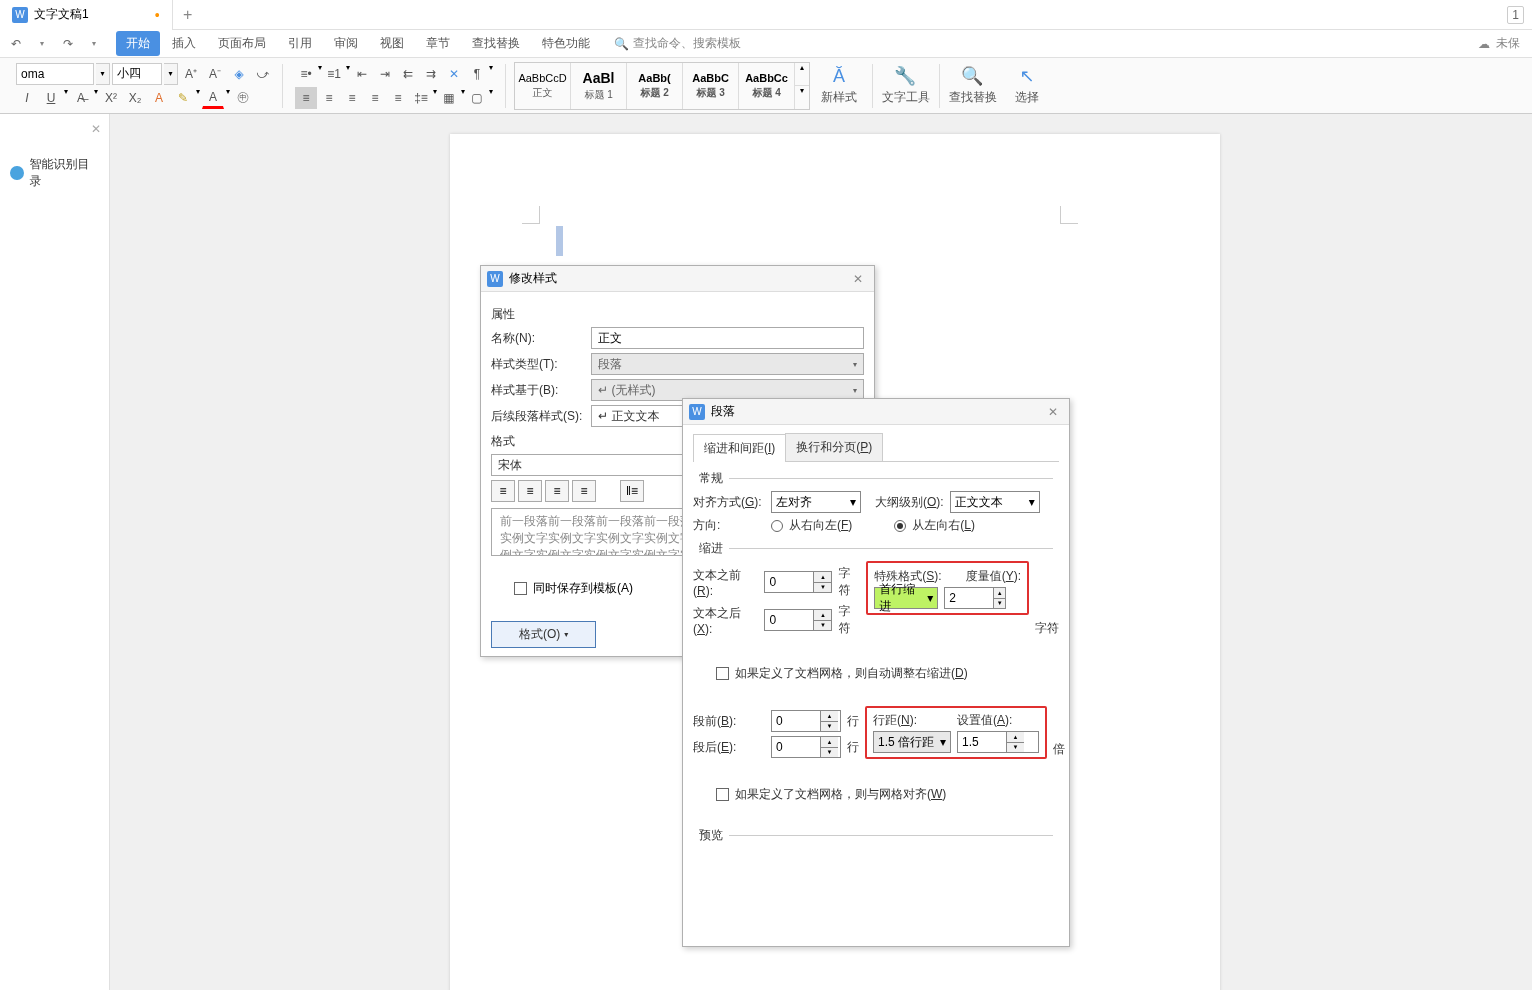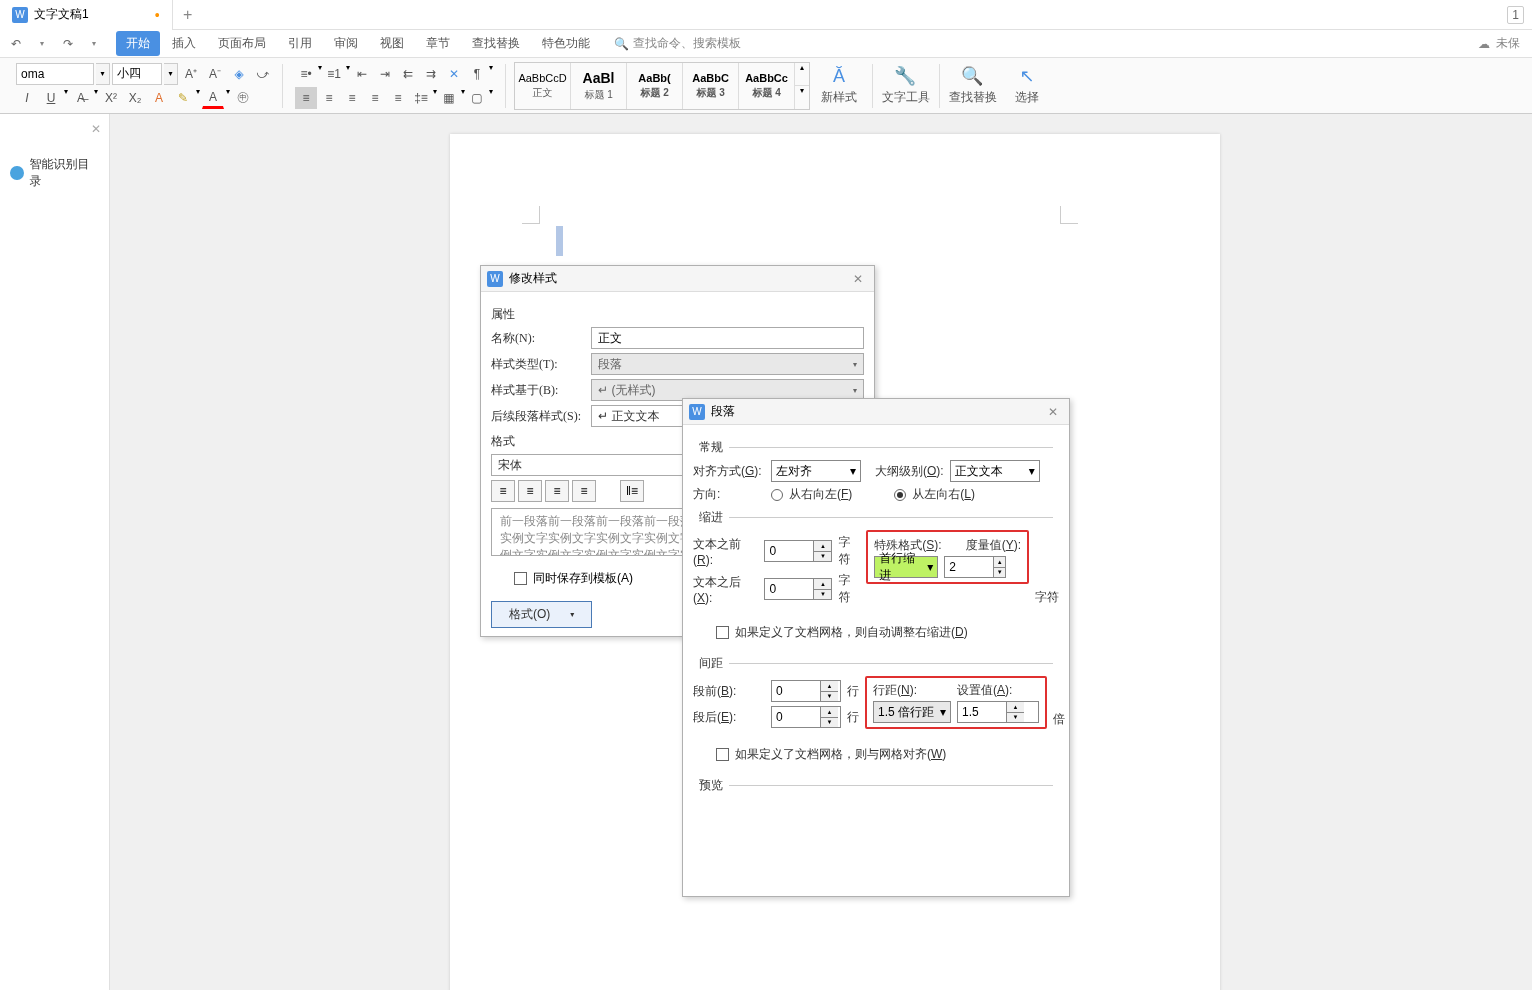--- a/index.html
+++ b/index.html
@@ -54,32 +54,32 @@
 .page .mm-tr { top: 90px; right: 160px; border-bottom: 1px solid #ccc; border-left: 1px solid #ccc; transform: translate(18px,-18px); }
 .page .cursor { position: absolute; top: 92px; left: 106px; width: 7px; height: 30px; background: #b3c7e6; }
 
 
 .dialog { position: absolute; background: #fff; border: 1px solid #b0b0b0; box-shadow: 2px 2px 6px rgba(0,0,0,0.2); }
 .dlg-title { height: 26px; display: flex; align-items: center; padding: 0 6px; background: #f5f5f5; border-bottom: 1px solid #ddd; gap: 6px; }
 .dlg-title .w-icon { width: 16px; height: 16px; background: #4a90e2; border-radius: 2px; display:inline-flex; align-items:center; justify-content:center; color:#fff; font-size:10px; }
 .dlg-title .close { margin-left: auto; color: #888; width: 20px; text-align: center; }
 .dlg-body { padding: 8px 10px; }
 .field-row { display: flex; align-items: center; margin: 4px 0; gap: 6px; }
-.field-label { width: 94px; color: #333; font-family: Liberation Serif, serif; }
+.field-label { width: 94px; color: #333; }
 .text-input { flex: 1; height: 22px; border: 1px solid #aaa; padding: 0 6px; background: #fff; display: flex; align-items: center; }
 .combo { flex: 1; height: 22px; border: 1px solid #aaa; background: #e8e8e8; padding: 0 6px; display: flex; align-items: center; justify-content: space-between; color: #666; }
 .combo.white { background: #fff; color: #333; }
 .combo .arr { font-size: 8px; color: #666; }
 .section-label { color: #333; margin: 6px 0 4px; }
 .align-btns { display: flex; gap: 3px; }
 .align-btn { width: 24px; height: 22px; border: 1px solid #aaa; background: #f5f5f5; display: flex; align-items: center; justify-content: center; }
 .preview-box { border: 1px solid #aaa; height: 48px; padding: 4px 8px; font-size: 10px; color: #888; overflow: hidden; margin-top: 6px; }
-.chk-row { display: flex; align-items: center; gap: 6px; margin: 14px 0; padding-left: 23px; }
+.chk-row { display: flex; align-items: center; gap: 6px; margin: 24px 0; padding-left: 23px; }
 .chk { width: 13px; height: 13px; border: 1px solid #666; }
-.fmt-btn { border: 1px solid #4a7ab5; background: #eaf1fb; padding: 4px 17px; display: inline-flex; align-items: center; gap: 20px; color: #333; }
+.fmt-btn { border: 1px solid #4a7ab5; background: #eaf1fb; padding: 4px 27px; display: inline-flex; align-items: center; gap: 4px; color: #333; }
 
 
 .tab-strip { display: flex; border-bottom: 1px solid #ccc; margin-bottom: 8px; }
 .dlg-tab { padding: 5px 10px; border: 1px solid #ccc; border-bottom: none; background: #f0f0f0; margin-right: -1px; color: #333; }
 .dlg-tab.active { background: #fff; position: relative; top: 1px; }
 .group-title { color: #333; margin: 6px 6px 4px; display: flex; align-items: center; gap: 6px; }
 .group-title .line { flex: 1; height: 1px; background: #ccc; }
 .inline-row { display: flex; align-items: center; gap: 6px; margin: 4px 0; }
 .lbl2 { color: #333; }
 .spin { width: 70px; height: 22px; border: 1px solid #888; display: flex; }
@@ -336,20 +336,24 @@
   </div>
 </div>
 
 <div class="dialog" style="left:682px; top:398px; width:388px;">
   <div class="dlg-title">
     <span class="w-icon">W</span>
     <span>段落</span>
     <span class="close">✕</span>
   </div>
   <div class="dlg-body">
+    <div class="tab-strip">
+      <div class="dlg-tab active"><span>缩进和间距(<span class="u">I</span>)</span></div>
+      <div class="dlg-tab"><span>换行和分页(<span class="u">P</span>)</span></div>
+    </div>
 
     <div class="group-title">
         <span>常规</span>
         <span class="line"></span>
       </div>
     <div class="inline-row">
       <span class="lbl2" style="width:72px">对齐方式(<span class="u">G</span>):</span>
       <div class="combo-sm" style="width:90px">
           <span>左对齐</span>
           <span class="arr">▾</span>
@@ -418,24 +422,20 @@
             </div>
         </div>
       </div>
       <span class="lbl2" style="align-self:flex-end;margin-bottom:4px">字符</span>
     </div>
     <div class="chk-row">
       <span class="chk"></span>
       <span class="lbl2">如果定义了文档网格，则自动调整右缩进(<span class="u">D</span>)</span>
     </div>
 
-    <div class="group-title">
-        <span>间距</span>
-        <span class="line"></span>
-      </div>
     <div style="display:flex;gap:6px;align-items:flex-start">
       <div style="flex:1">
         <div class="inline-row">
           <span class="lbl2" style="width:72px">段前(<span class="u">B</span>):</span>
           <div class="spin">
               <input value="0" style="">
               <div class="spinbtns">
                 <div class="sb">▲</div>
                 <div class="sb">▼</div>
               </div>

